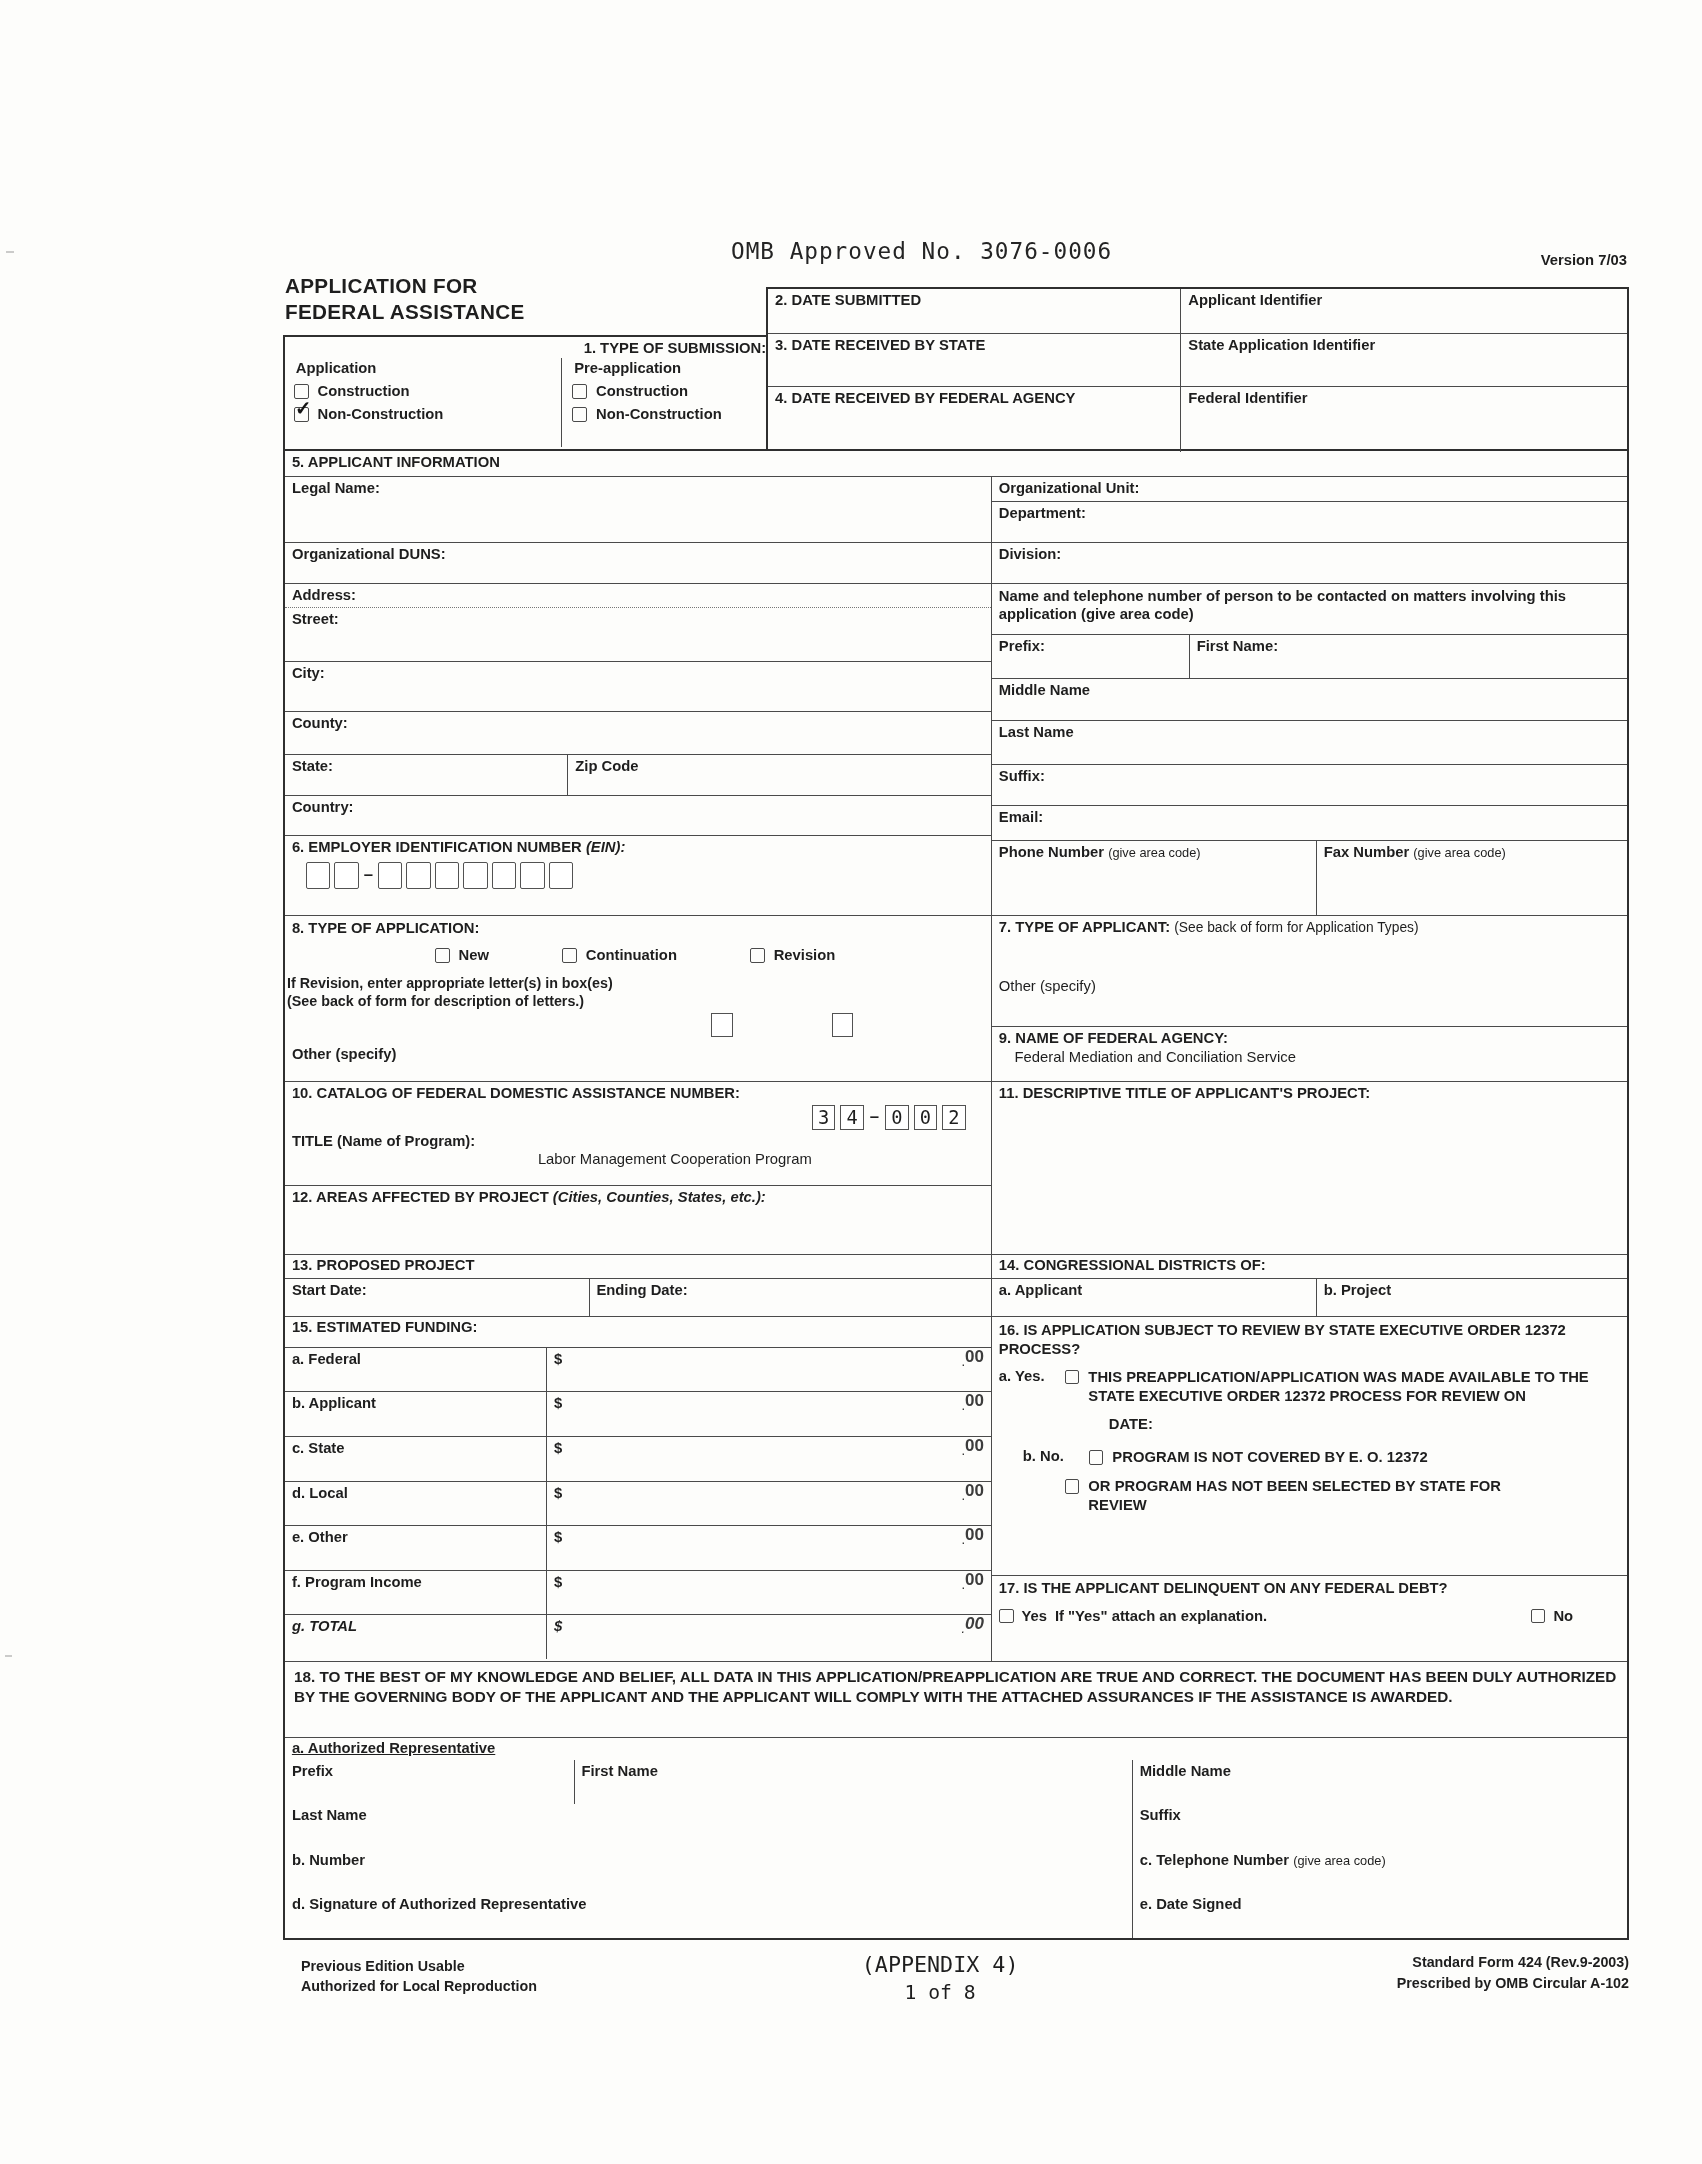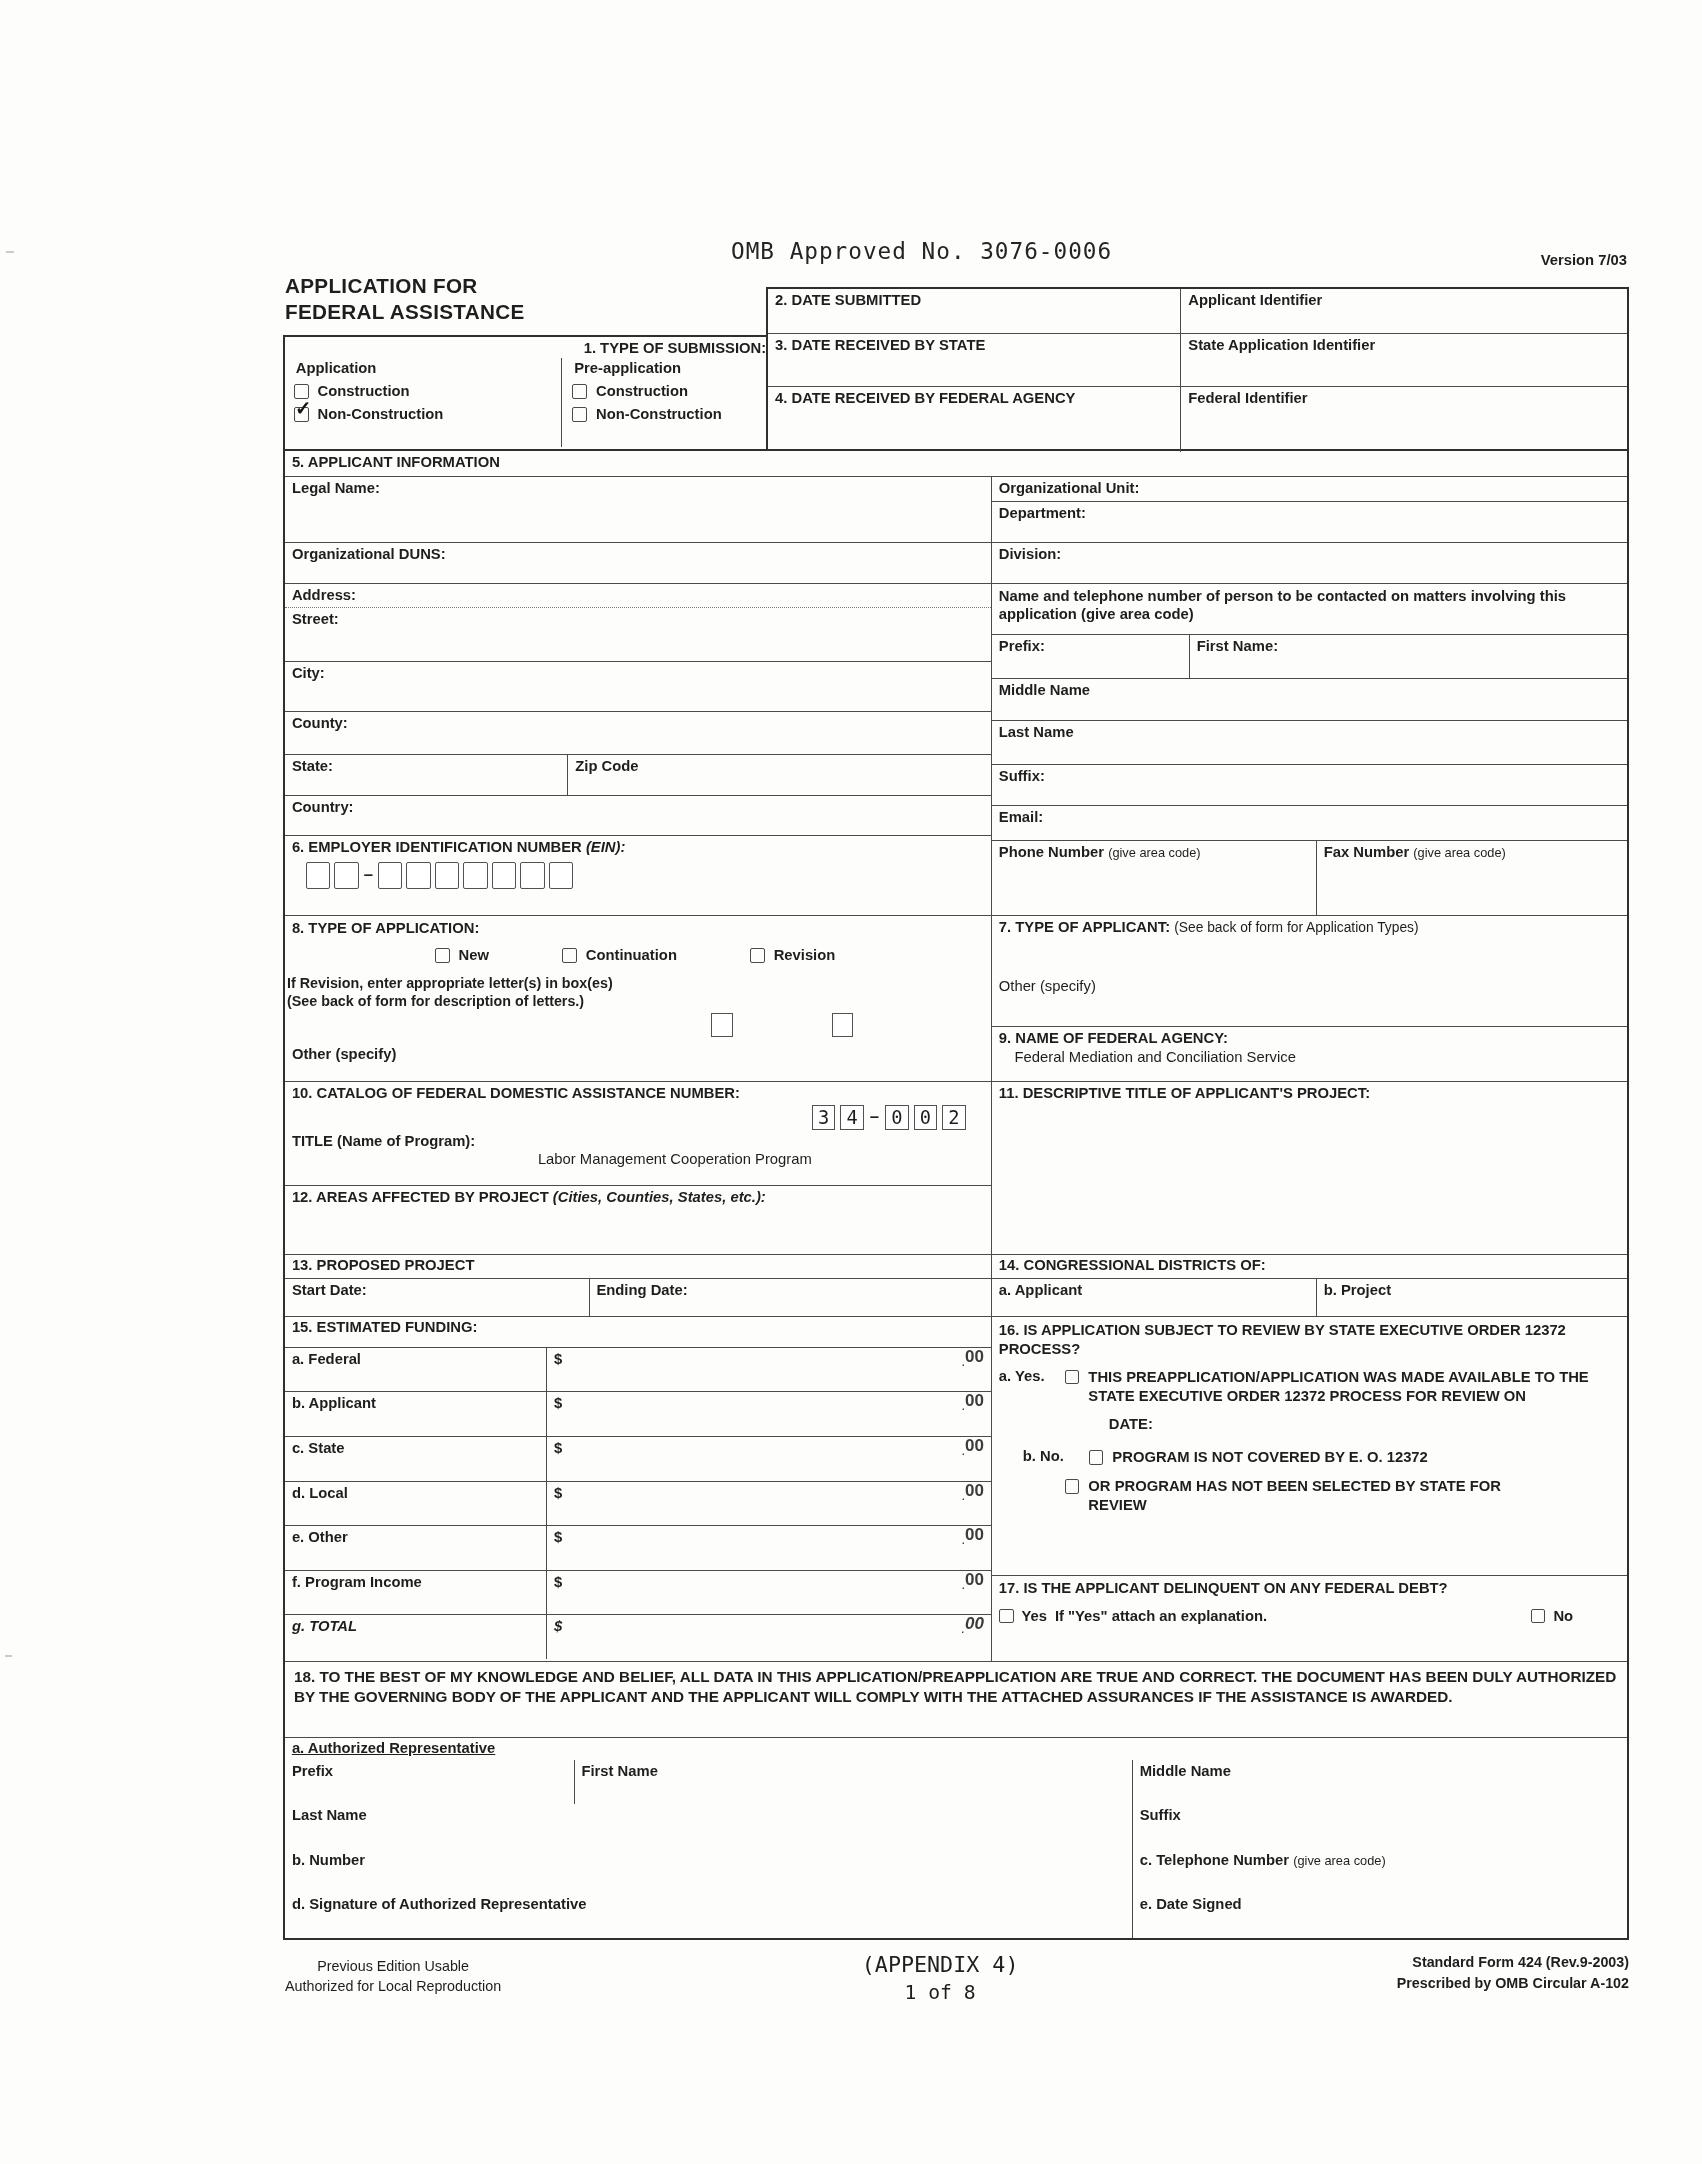--- a/index.html
+++ b/index.html
@@ -101,21 +101,21 @@
   
   .auth .hdrrow{height:21.7px;padding:2px 6.9px;box-sizing:border-box;}
   .auth .hdrrow span{text-decoration:underline;}
   .w215{width:21.5%;}
   .w416{width:41.6%;}
   .w369{width:36.9%;}
   .w631{width:63.1%;}
 
   
   .footer{position:relative;margin-top:11.8px;height:63px;}
-  .f-left{position:absolute;left:2px;top:3.9px;font-weight:400;font-size:14.3px;line-height:1.45;text-align:center;}
+  .f-left{position:absolute;left:18px;top:3.9px;font-weight:700;font-size:14.3px;line-height:1.45;}
   .f-center{position:absolute;left:43%;top:0;text-align:center;font-family:"DejaVu Sans Mono",monospace;}
   .f-center .l1{font-size:21.7px;}
   .f-center .l2{font-size:19.7px;margin-top:3.9px;}
   .f-right{position:absolute;right:0;top:0;text-align:right;font-weight:700;font-size:14.3px;line-height:1.5;}
 
   .hdr{padding:2px 6.9px;}
   i.lb{font-style:italic;}
   .note-ital{font-style:italic;font-weight:700;}
 </style>
 </head>

